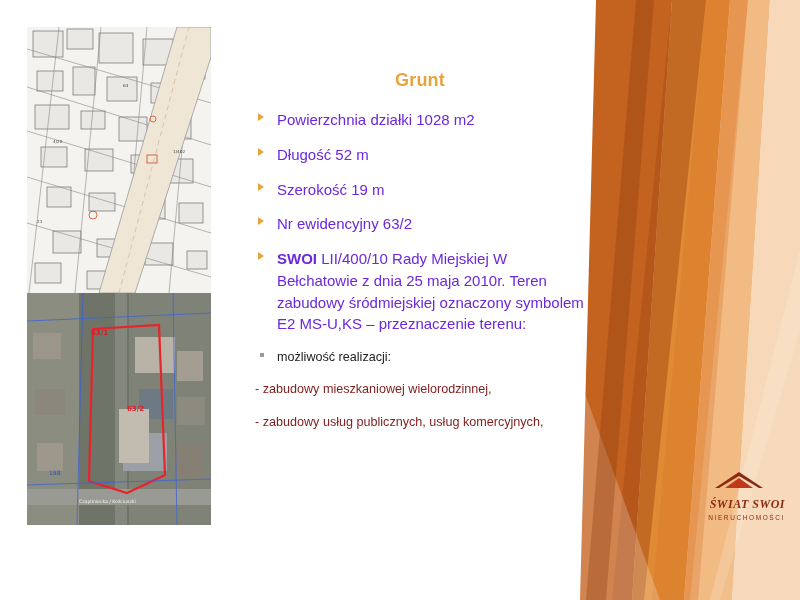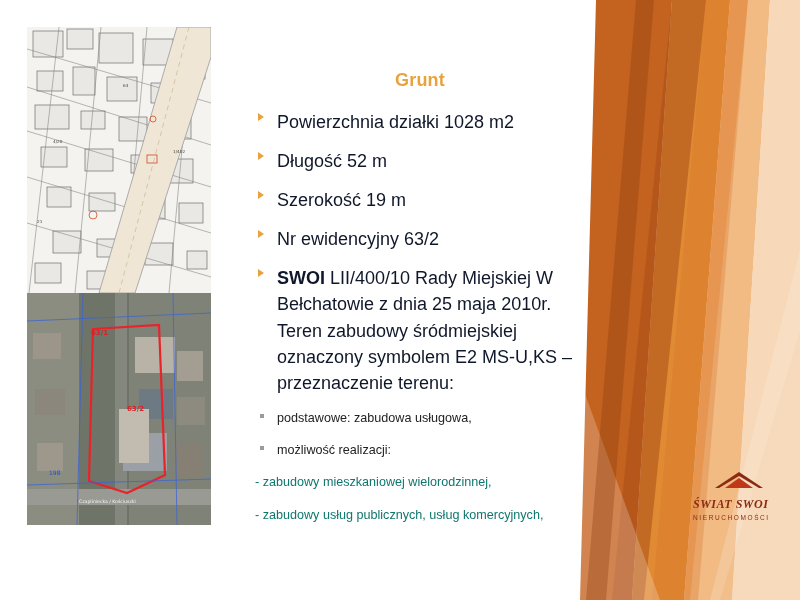--- a/index.html
+++ b/index.html
@@ -71,23 +71,23 @@
   }
   ul.bullets {
     list-style: none;
     margin: 0;
     padding: 0;
   }
   ul.bullets > li {
     position: relative;
     padding-left: 22px;
     margin-bottom: 13px;
-    font-size: 18px;
+    font-size: 15px;
     line-height: 1.45;
-    color: #0f172a;
+    color: #6d28d9;
   }
   ul.bullets > li .tri {
     position: absolute;
     left: 3px;
     top: 4px;
     width: 0; height: 0;
     border-left: 6px solid #e8a33d;
     border-top: 4.5px solid transparent;
     border-bottom: 4.5px solid transparent;
   }
@@ -110,32 +110,32 @@
   ul.subbullets > li .sq {
     position: absolute;
     left: 5px;
     top: 5px;
     width: 4px; height: 4px;
     background: #9a9a9a;
   }
   .dashline {
     font-size: 12.6px;
     line-height: 1.45;
-    color: #0f766e;
+    color: #7f1d1d;
     margin-bottom: 14px;
   }
 
   
   .logo {
     position: absolute;
     left: 693px;
     top: 470px;
     width: 92px;
     height: 50px;
-    text-align: left;
+    text-align: right;
   }
   .logo-name {
     color: #8a2b12;
     font-family: "Liberation Serif", serif;
     font-size: 12px;
     font-style: italic;
     font-weight: bold;
     letter-spacing: .5px;
     margin-top: 1px;
   }
@@ -306,24 +306,20 @@
       </li>
       <li class="long">
         <span class="tri"></span>
         <span class="b">SWOI</span><span> LII/400/10 Rady Miejskiej W Bełchatowie z dnia 25 maja 2010r. Teren zabudowy śródmiejskiej oznaczony symbolem E2 MS-U,KS – przeznaczenie terenu:</span>
       </li>
     </ul>
 
     <ul class="subbullets">
       <li>
         <span class="sq"></span>
-        <span>podstawowe: zabudowa usługowa,</span>
-      </li>
-      <li>
-        <span class="sq"></span>
         <span>możliwość realizacji:</span>
       </li>
     </ul>
 
     <div class="dashline">- zabudowy mieszkaniowej wielorodzinnej,</div>
     <div class="dashline">- zabudowy usług publicznych, usług komercyjnych,</div>
   </div>
 
   <div class="logo">
     <svg width="92" height="22" viewBox="0 0 92 22">

